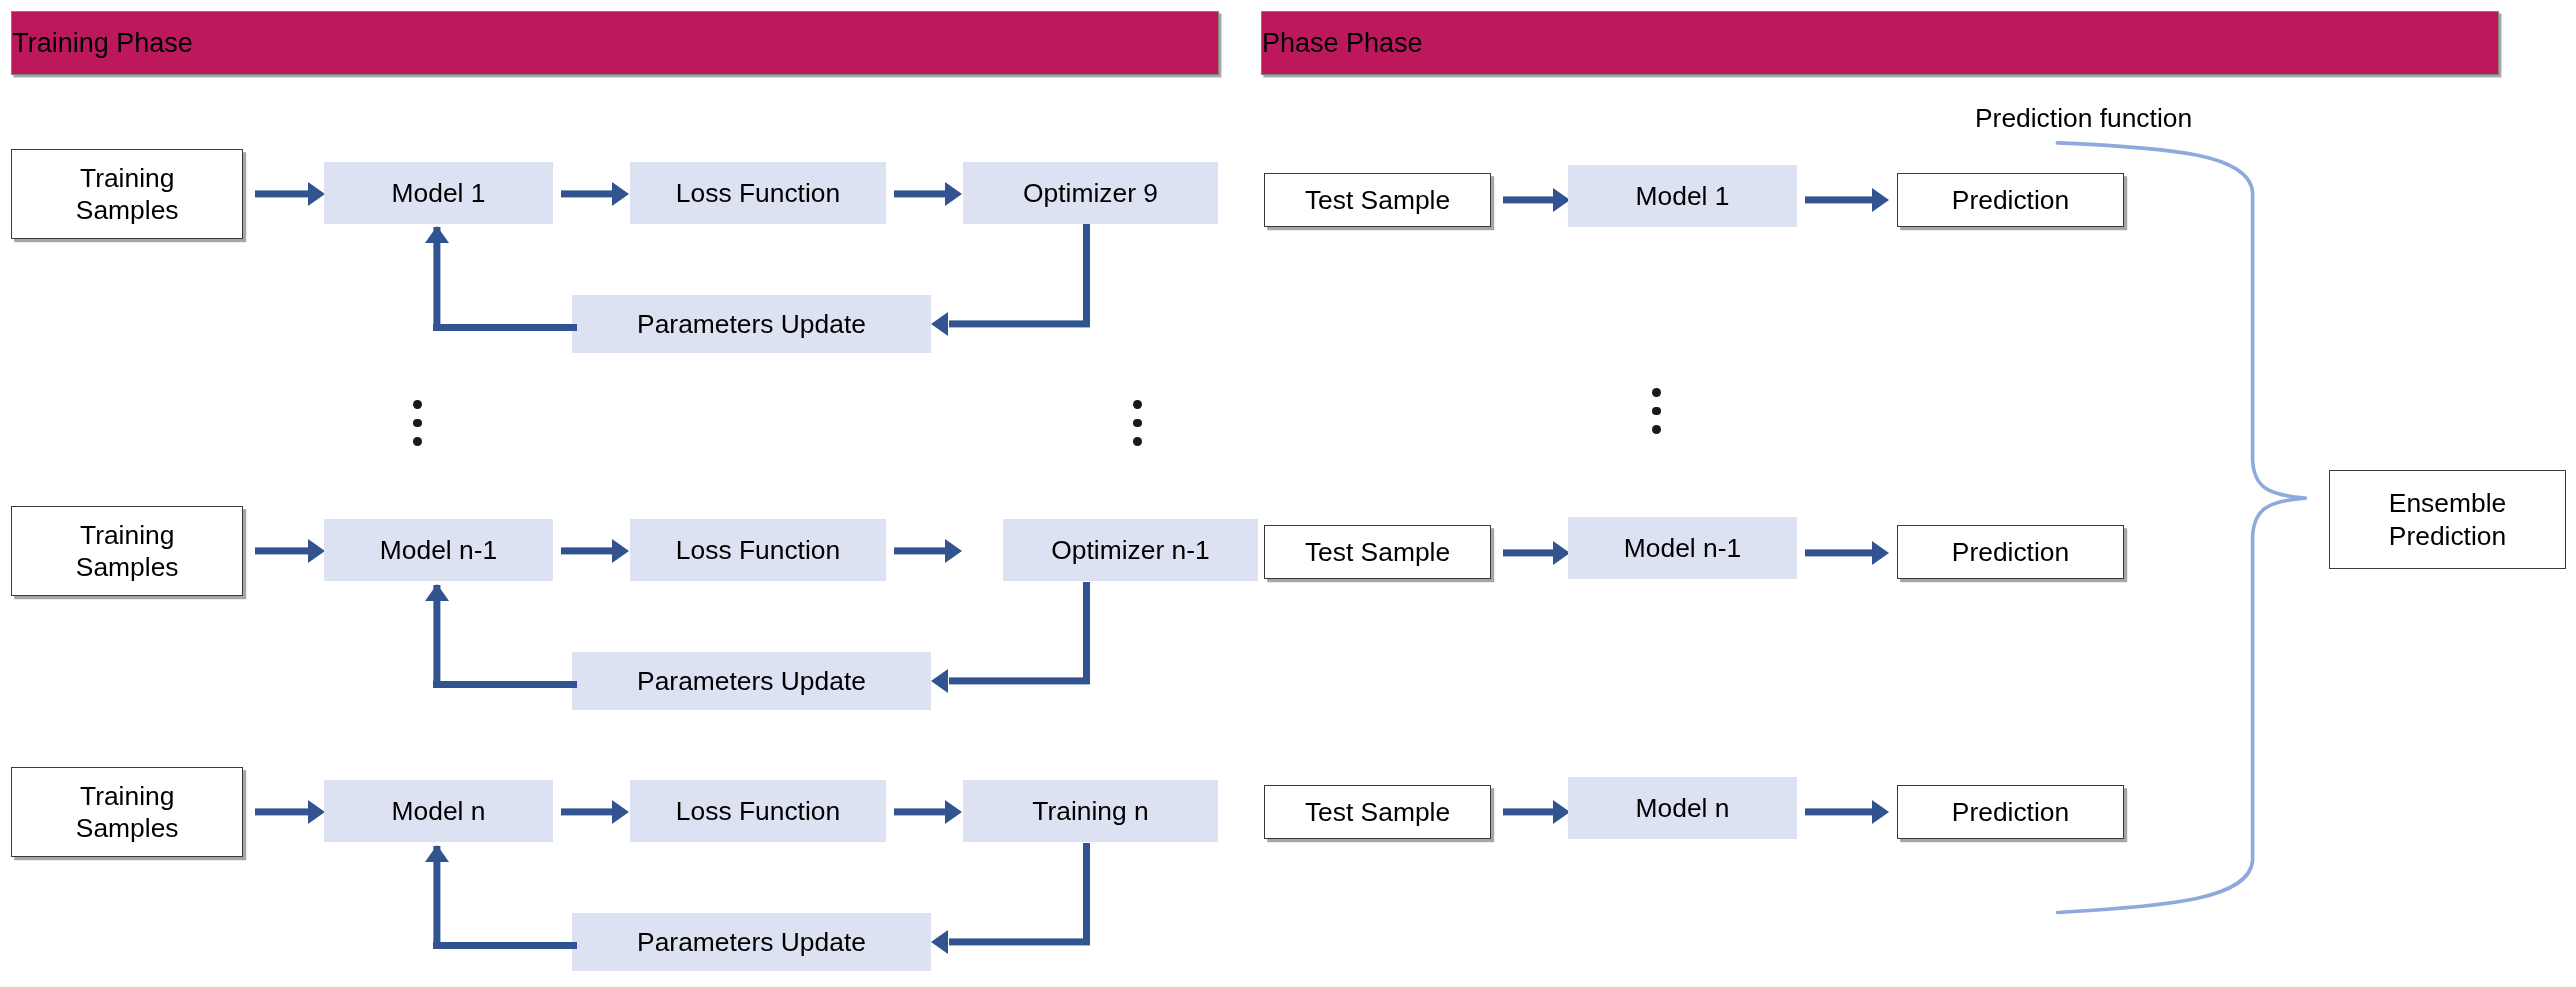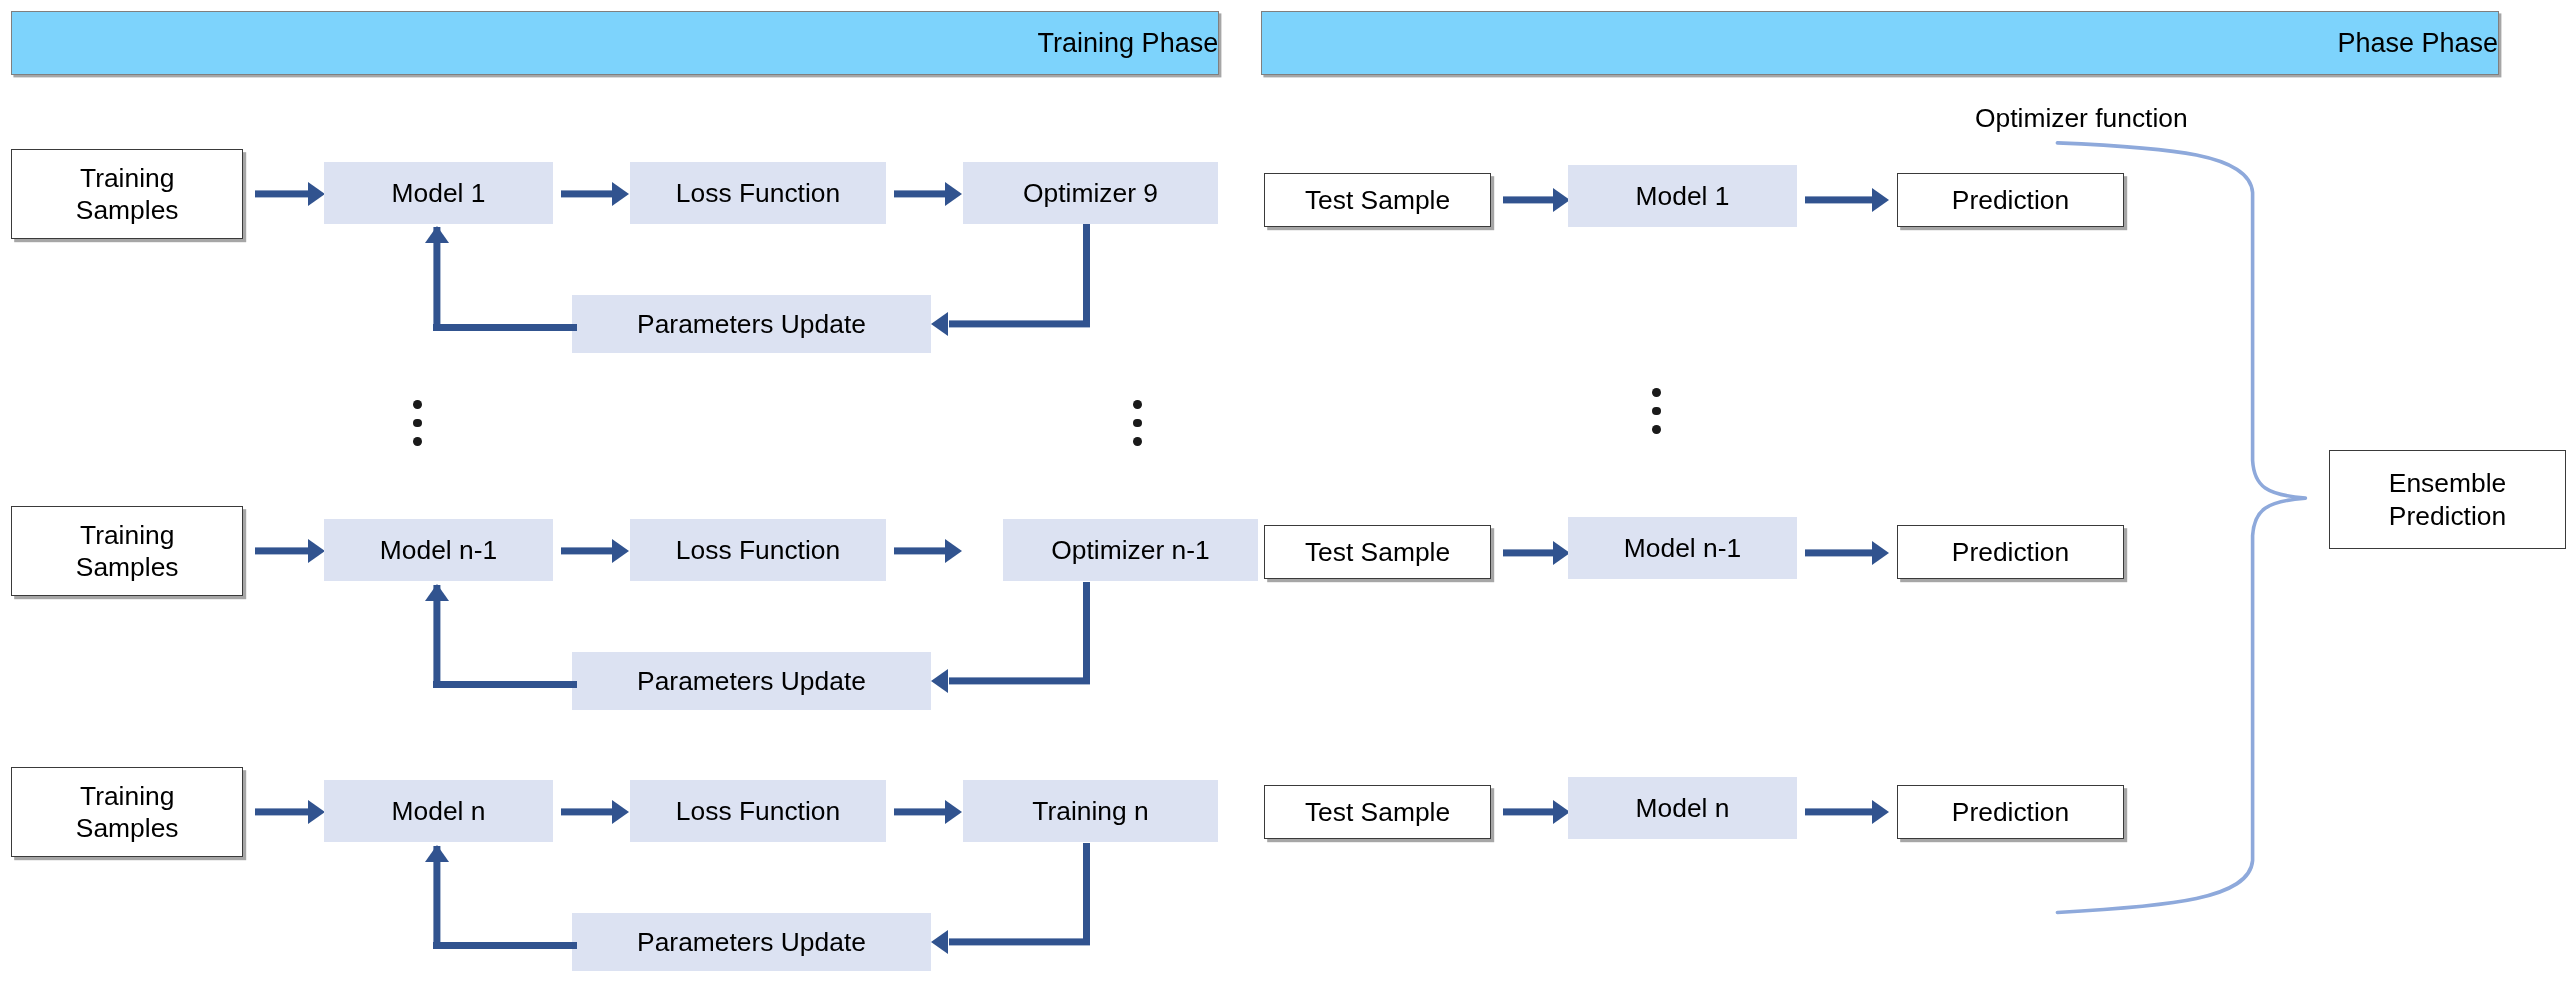--- a/index.html
+++ b/index.html
@@ -5,22 +5,22 @@
   html,body{margin:0;padding:0;background:#ffffff;}
   body{width:2576px;height:988px;position:relative;
        font-family:"Liberation Sans","DejaVu Sans",sans-serif;
        color:#000000;overflow:hidden;}
 
   .abs{position:absolute;box-sizing:border-box;}
 
   
   .phase-bar{
     border:1.6px solid #7f7f7f;
-    background:#7dd3fc;
-    display:flex;align-items:center;justify-content:flex-end;
+    background:#be185d;
+    display:flex;align-items:center;justify-content:flex-start;
     font-size:27px;color:#000;
     box-shadow:2.4px 2.4px 0 #a6a6a6;
   }
 
   
   .box-white{
     border:1.6px solid #3a3a3a;
     background:#ffffff;
     display:flex;align-items:center;justify-content:center;
     text-align:center;line-height:1.22;
@@ -334,32 +334,32 @@
     <span class="shaft" style="width:67px;"></span>
     <span class="head" style="left:67px;"></span>
   </div>
 
   <div class="abs box-white" style="left:1897px;top:785px;width:227px;height:54px;">
     <span>Prediction</span>
   </div>
 </div>
 
 <div class="abs caption" style="left:1975px;top:103px;">
-  <span>Optimizer function</span>
+  <span>Prediction function</span>
 </div>
 
 <div class="abs" style="left:2051px;top:136px;width:272px;height:785px;">
   <svg width="272" height="785" viewBox="0 0 340 980" fill="none" aria-hidden="true">
     <path d="M 8 8
              C 150 14, 248 22, 252 70
              L 252 405
              C 254 438, 270 448, 318 452
              C 270 456, 254 466, 252 499
              L 252 905
              C 248 953, 150 962, 8 970" stroke="#8ea9db" stroke-width="4.5" fill="none" stroke-linecap="round" stroke-linejoin="round"></path>
   </svg>
 </div>
 
-<div class="abs box-white noshadow" style="left:2329px;top:450px;width:237px;height:99px;flex-direction:column;">
+<div class="abs box-white noshadow" style="left:2329px;top:470px;width:237px;height:99px;flex-direction:column;">
   <span>Ensemble</span>
   <span>Prediction</span>
 </div>
 
 
 </body></html>

